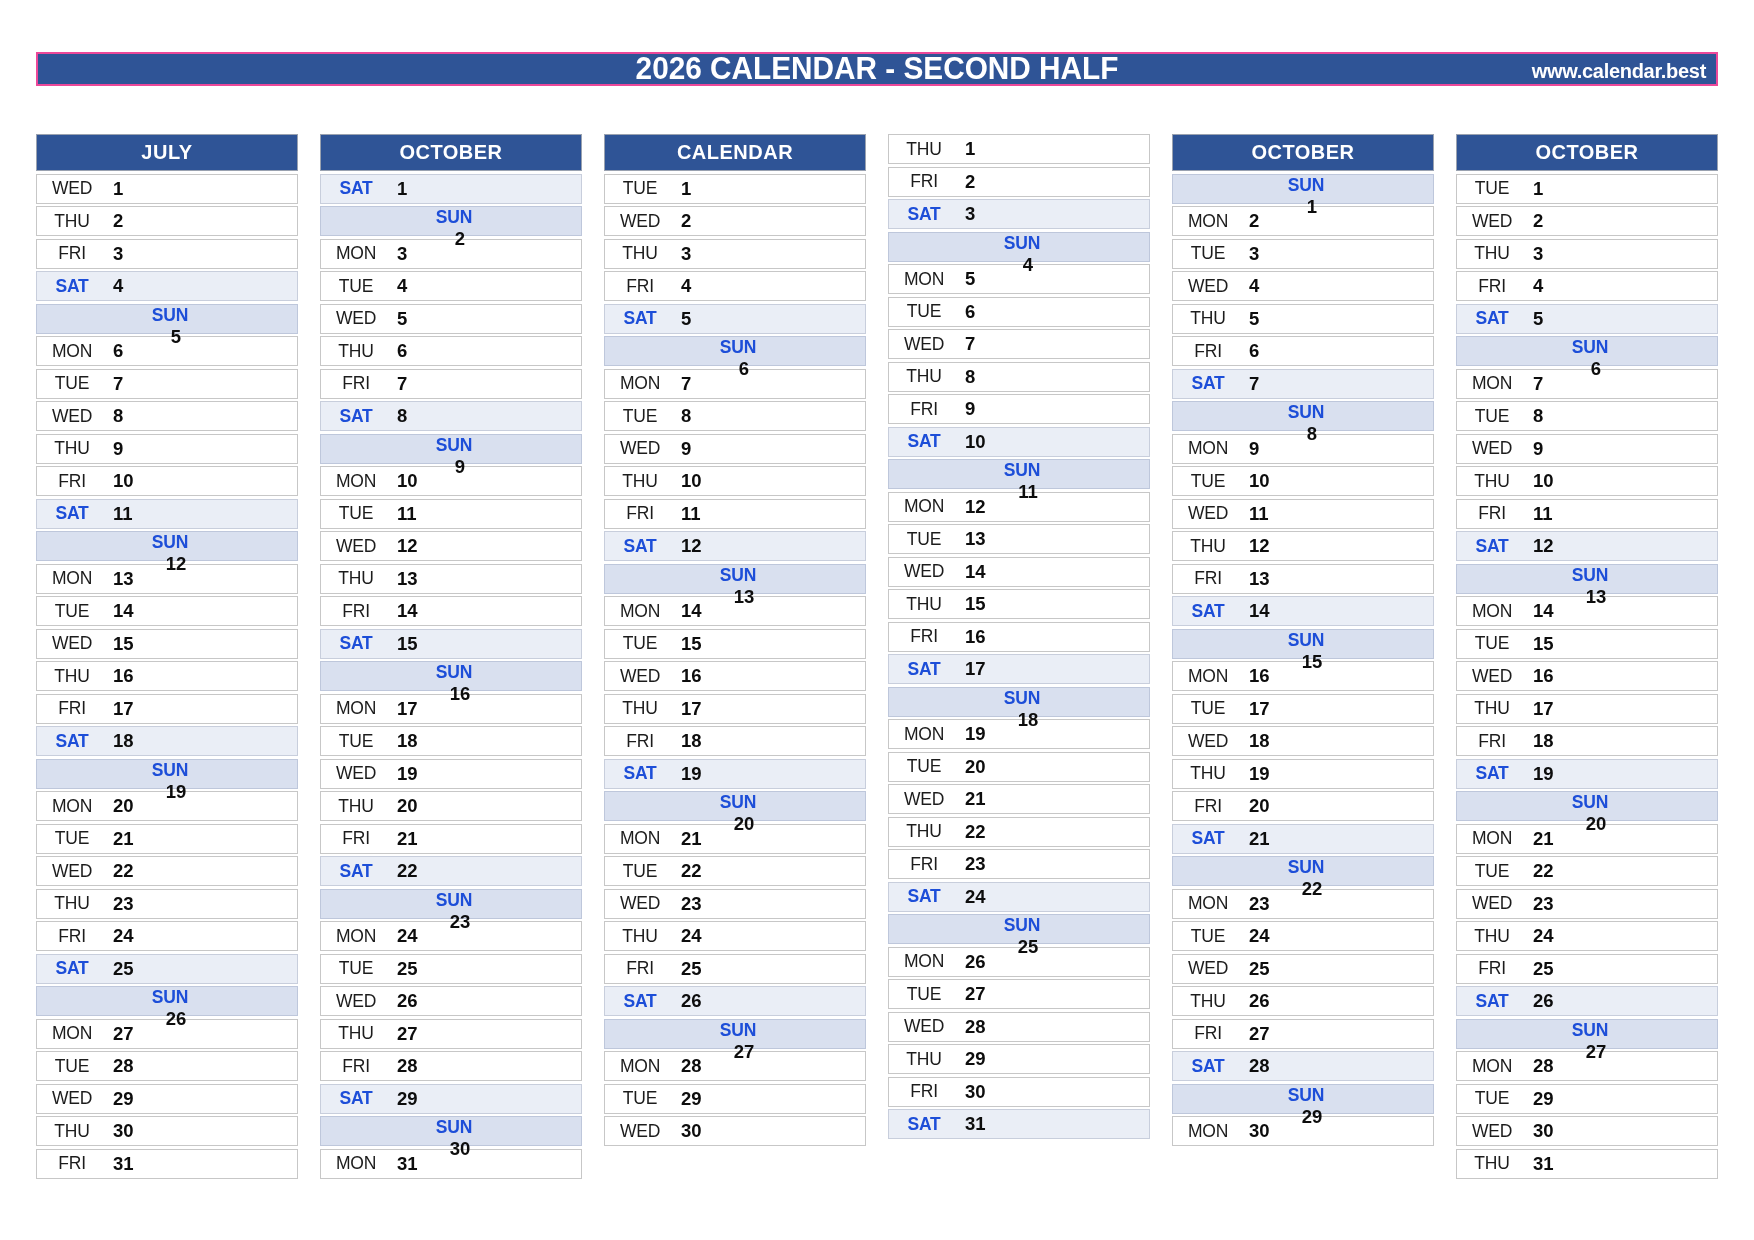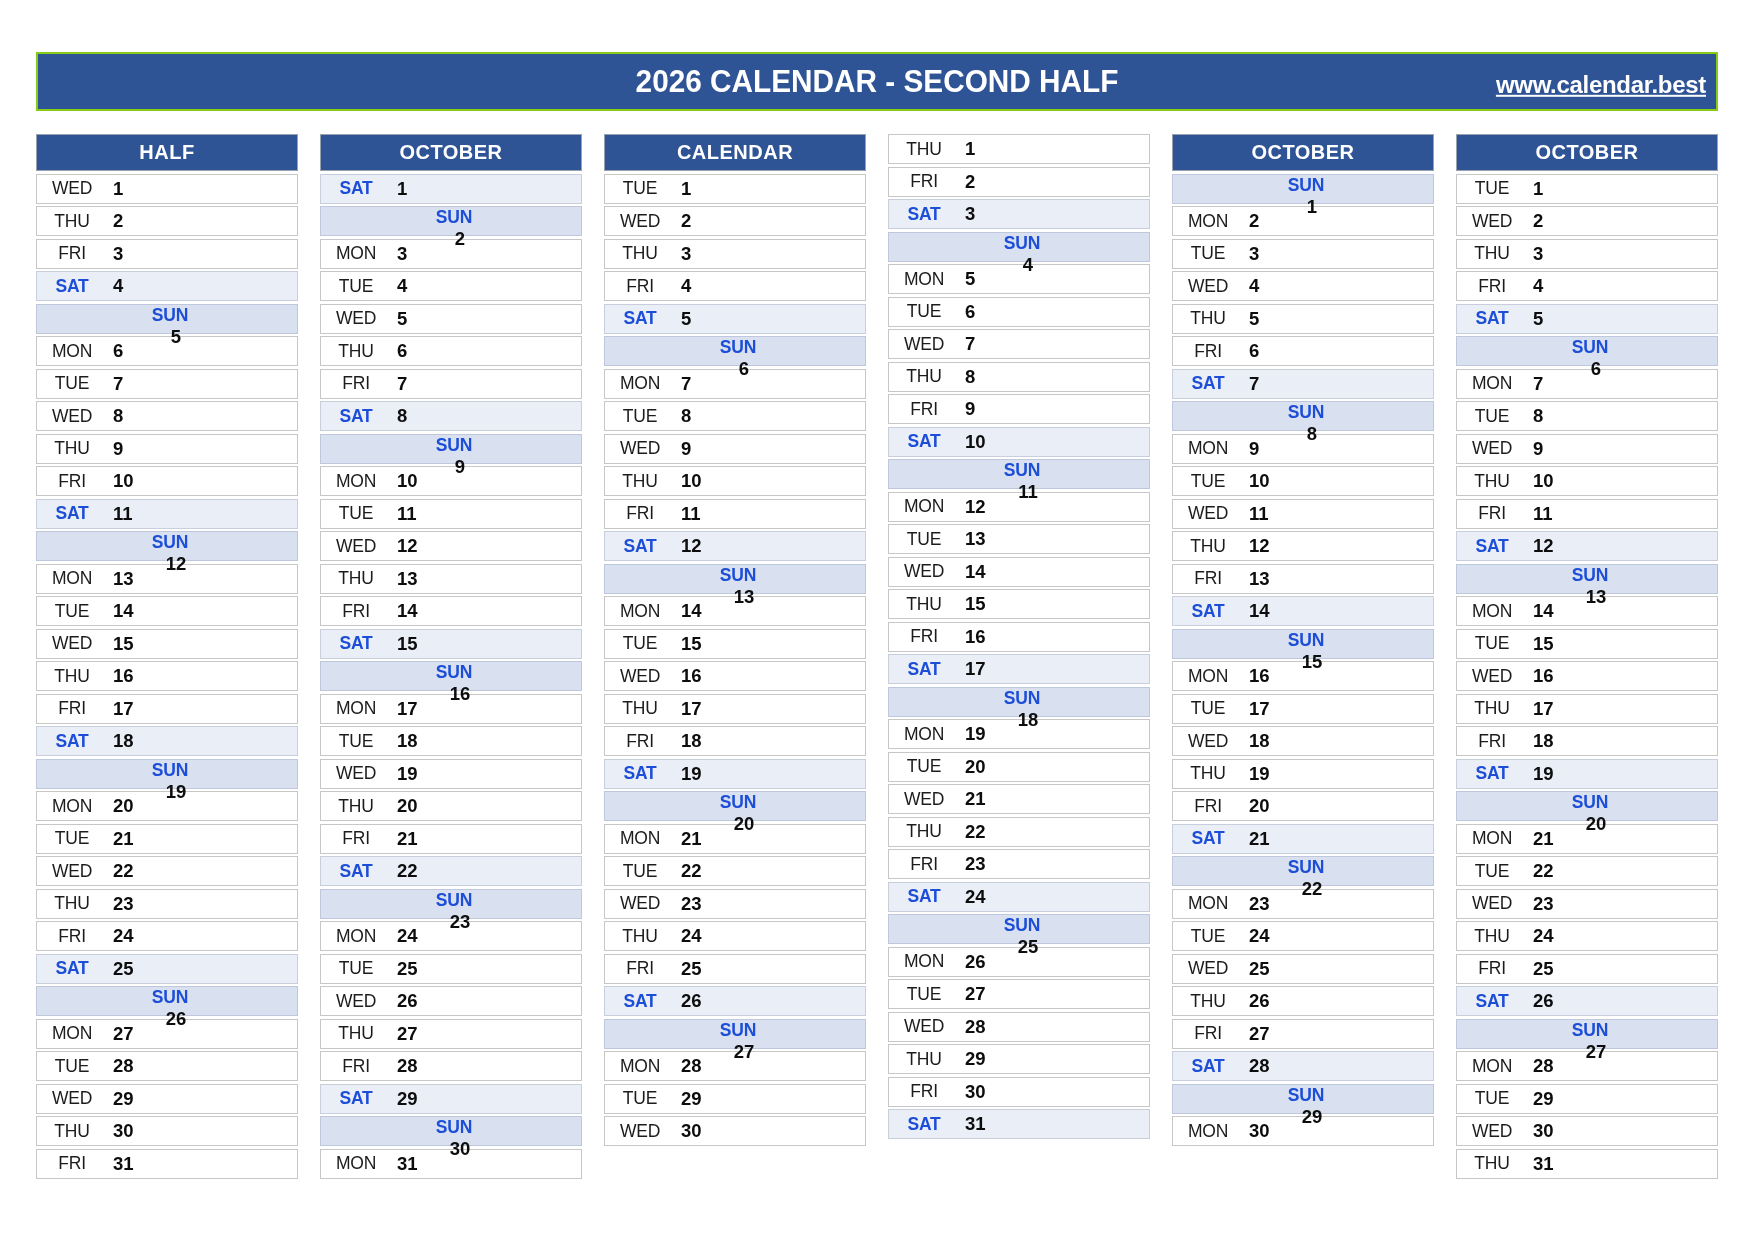--- a/index.html
+++ b/index.html
@@ -8,35 +8,35 @@
     --sun:#D9E0EF;
   }
   html,body{margin:0;padding:0;}
   body{
     width:1754px;height:1240px;position:relative;overflow:hidden;
     background:#ffffff;
     font-family:"Liberation Sans", sans-serif;
     -webkit-font-smoothing:antialiased;
   }
   .title-bar{
-    position:absolute;left:36px;top:52px;width:1682px;height:59px;
+    position:absolute;left:36px;top:52px;width:1682px;height:34px;
     background:var(--blue);
-    border:2px solid #84cc16;
+    border:2px solid #ec4899;
     box-sizing:border-box;
   }
   .title-bar h1{
     margin:0;height:100%;
     display:flex;align-items:center;justify-content:center;
     color:#ffffff;font-size:31px;font-weight:bold;letter-spacing:0px;
     transform:scaleX(0.96);
   }
   .site-link{
     position:absolute;right:10px;top:50%;transform:translateY(-40%);
-    color:#ffffff;font-weight:bold;font-size:24px;
-    text-decoration:underline;cursor:pointer;letter-spacing:-0.3px;
+    color:#ffffff;font-weight:bold;font-size:20px;
+    cursor:pointer;letter-spacing:-0.3px;
   }
   .months{
     position:absolute;left:36px;top:134px;width:1682px;
     display:flex;gap:22px;
   }
   .month{flex:1;min-width:0;}
   .month-header{
     height:37px;margin-bottom:2.5px;
     background:var(--blue);
     border:1px solid #9AA2B0;box-sizing:border-box;
@@ -64,21 +64,21 @@
 
 <div class="page">
 
   <header class="title-bar">
     <h1>2026 CALENDAR - SECOND HALF</h1>
     <a class="site-link">www.calendar.best</a>
   </header>
 
   <main class="months">
     <section class="month">
-      <div class="month-header">HALF</div>
+      <div class="month-header">JULY</div>
       <div class="days">
     <div class="day-row">
       <span class="weekday">WED</span>
       <span class="daynum">1</span>
     </div>
 
     <div class="day-row">
       <span class="weekday">THU</span>
       <span class="daynum">2</span>
     </div>

